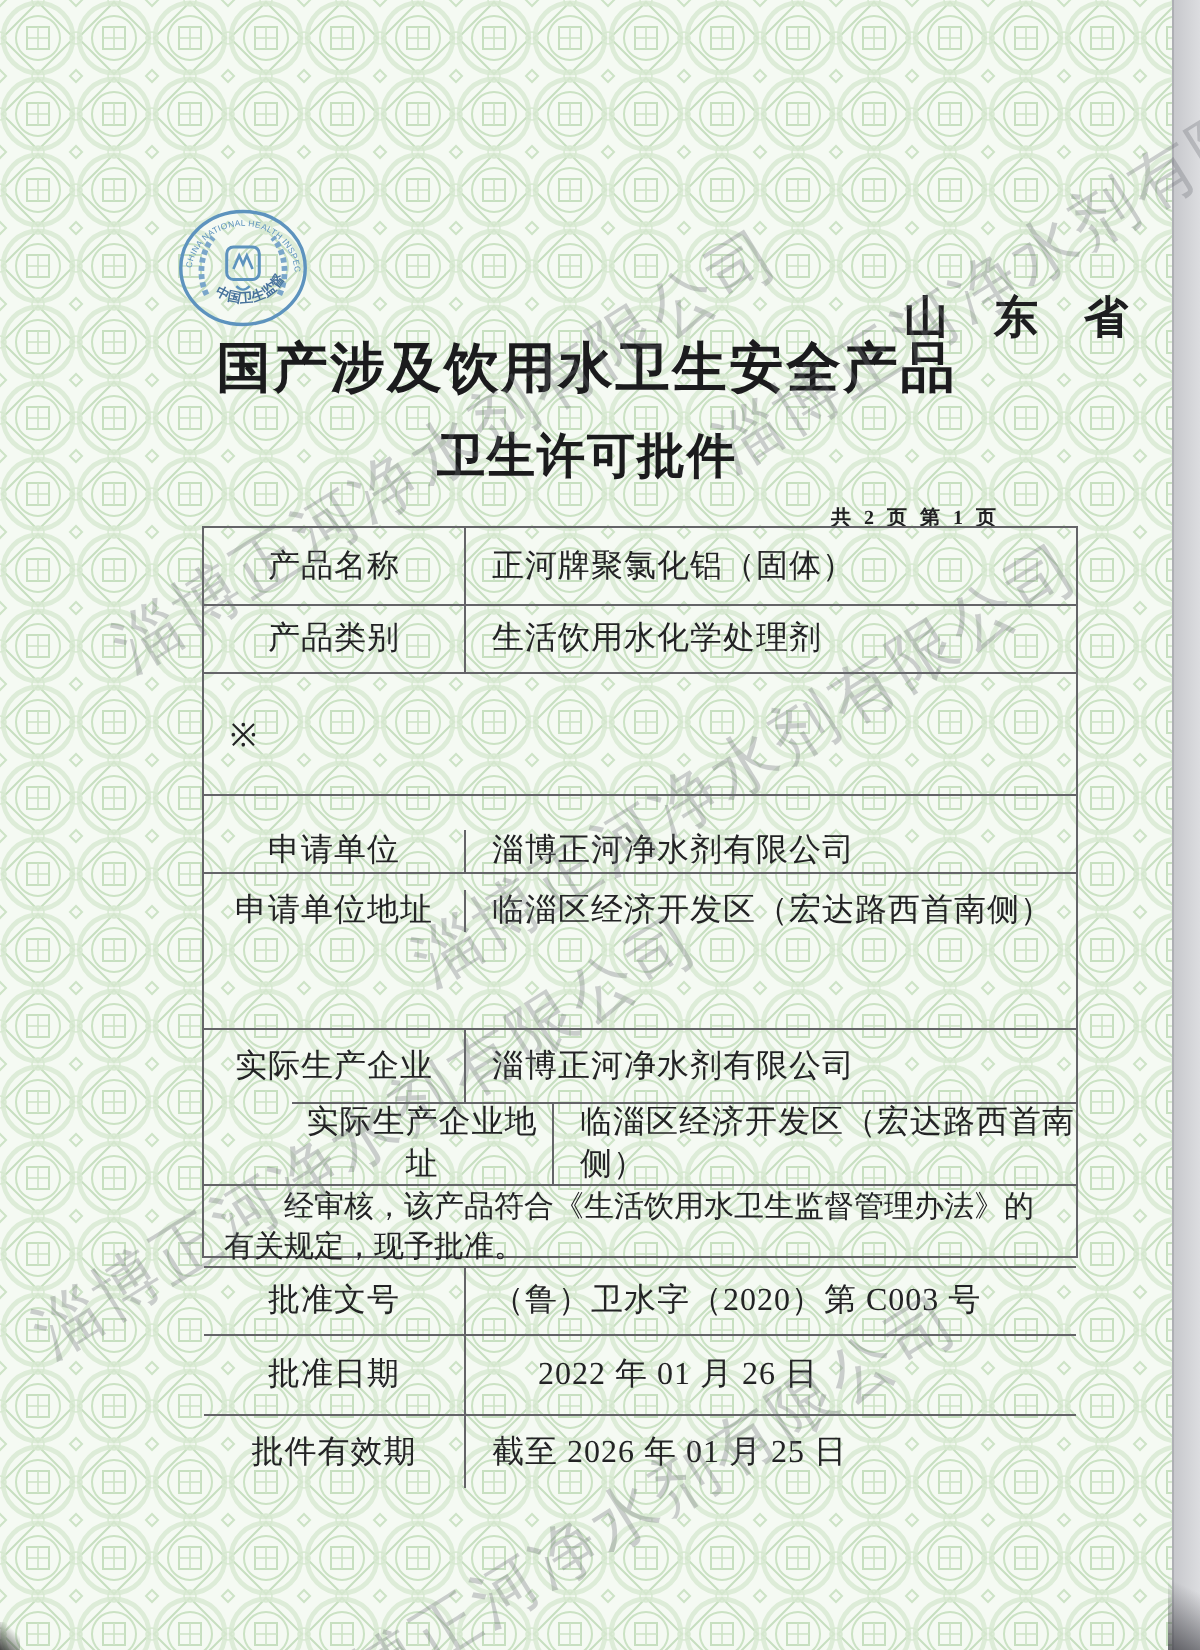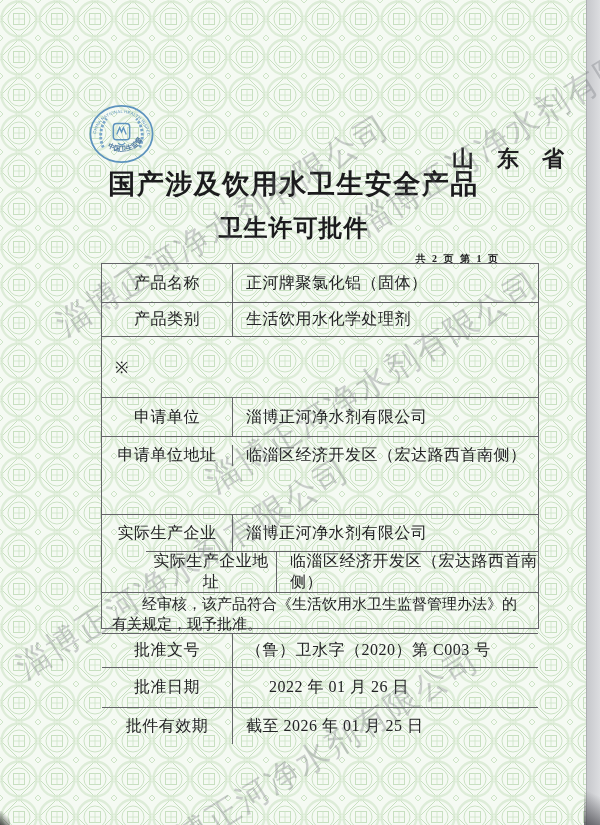--- a/index.html
+++ b/index.html
@@ -57,21 +57,21 @@
   .trow + .trow{border-top:1px solid #646468;}
   .cell{box-sizing:border-box;}
   .cell.label{
     width:131px;flex:0 0 131px;border-right:1px solid #646468;
     display:flex;align-items:center;justify-content:center;
     text-align:center;letter-spacing:.5px;
   }
   .cell.value{
     flex:1;display:flex;align-items:center;padding-left:13px;letter-spacing:.5px;
   }
-  .r1{height:38px;} .r2{height:34px;} .r3{height:61px;} .r4{height:39px;}
+  .r1{height:38px;} .r2{height:34px;} .r3{height:61px;} .r4{height:39px;align-items:flex-end;}
   .r5{height:38px;align-items:center;} .r6{height:37px;margin-top:40px;} .r7{height:41px;margin-left:44px;} .r8{height:41px;}
   .r9{height:34px;} .r10{height:40px;} .r11{height:37px;}
   .row-conclusion .cell.value{
     display:block;font-size:15px;line-height:20px;padding:1px 8px 0 10px;
     text-indent:2em;letter-spacing:0;
   }
   .row-date .cell.value{padding-left:36px;}
   
   .wm-layer{position:absolute;inset:0;pointer-events:none;z-index:30;}
   .wm{

